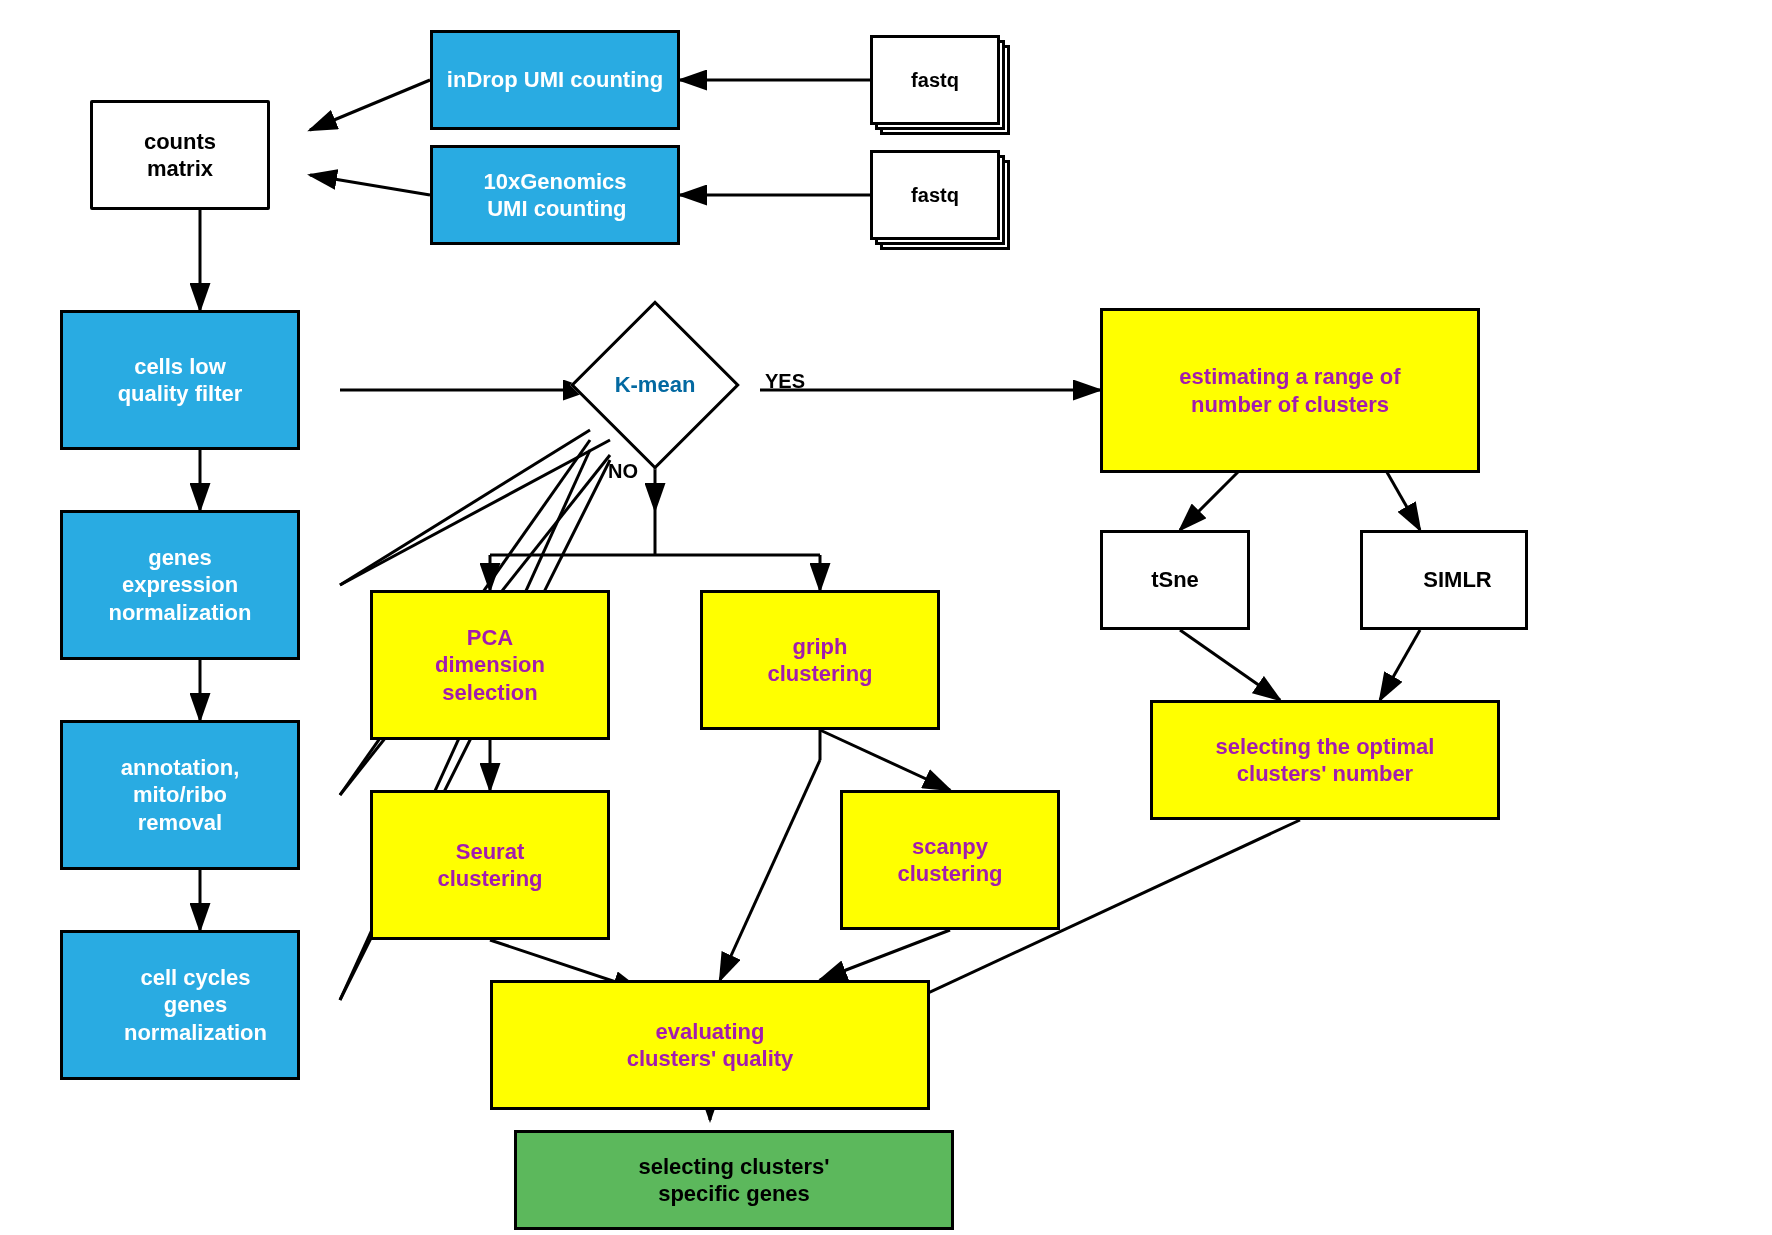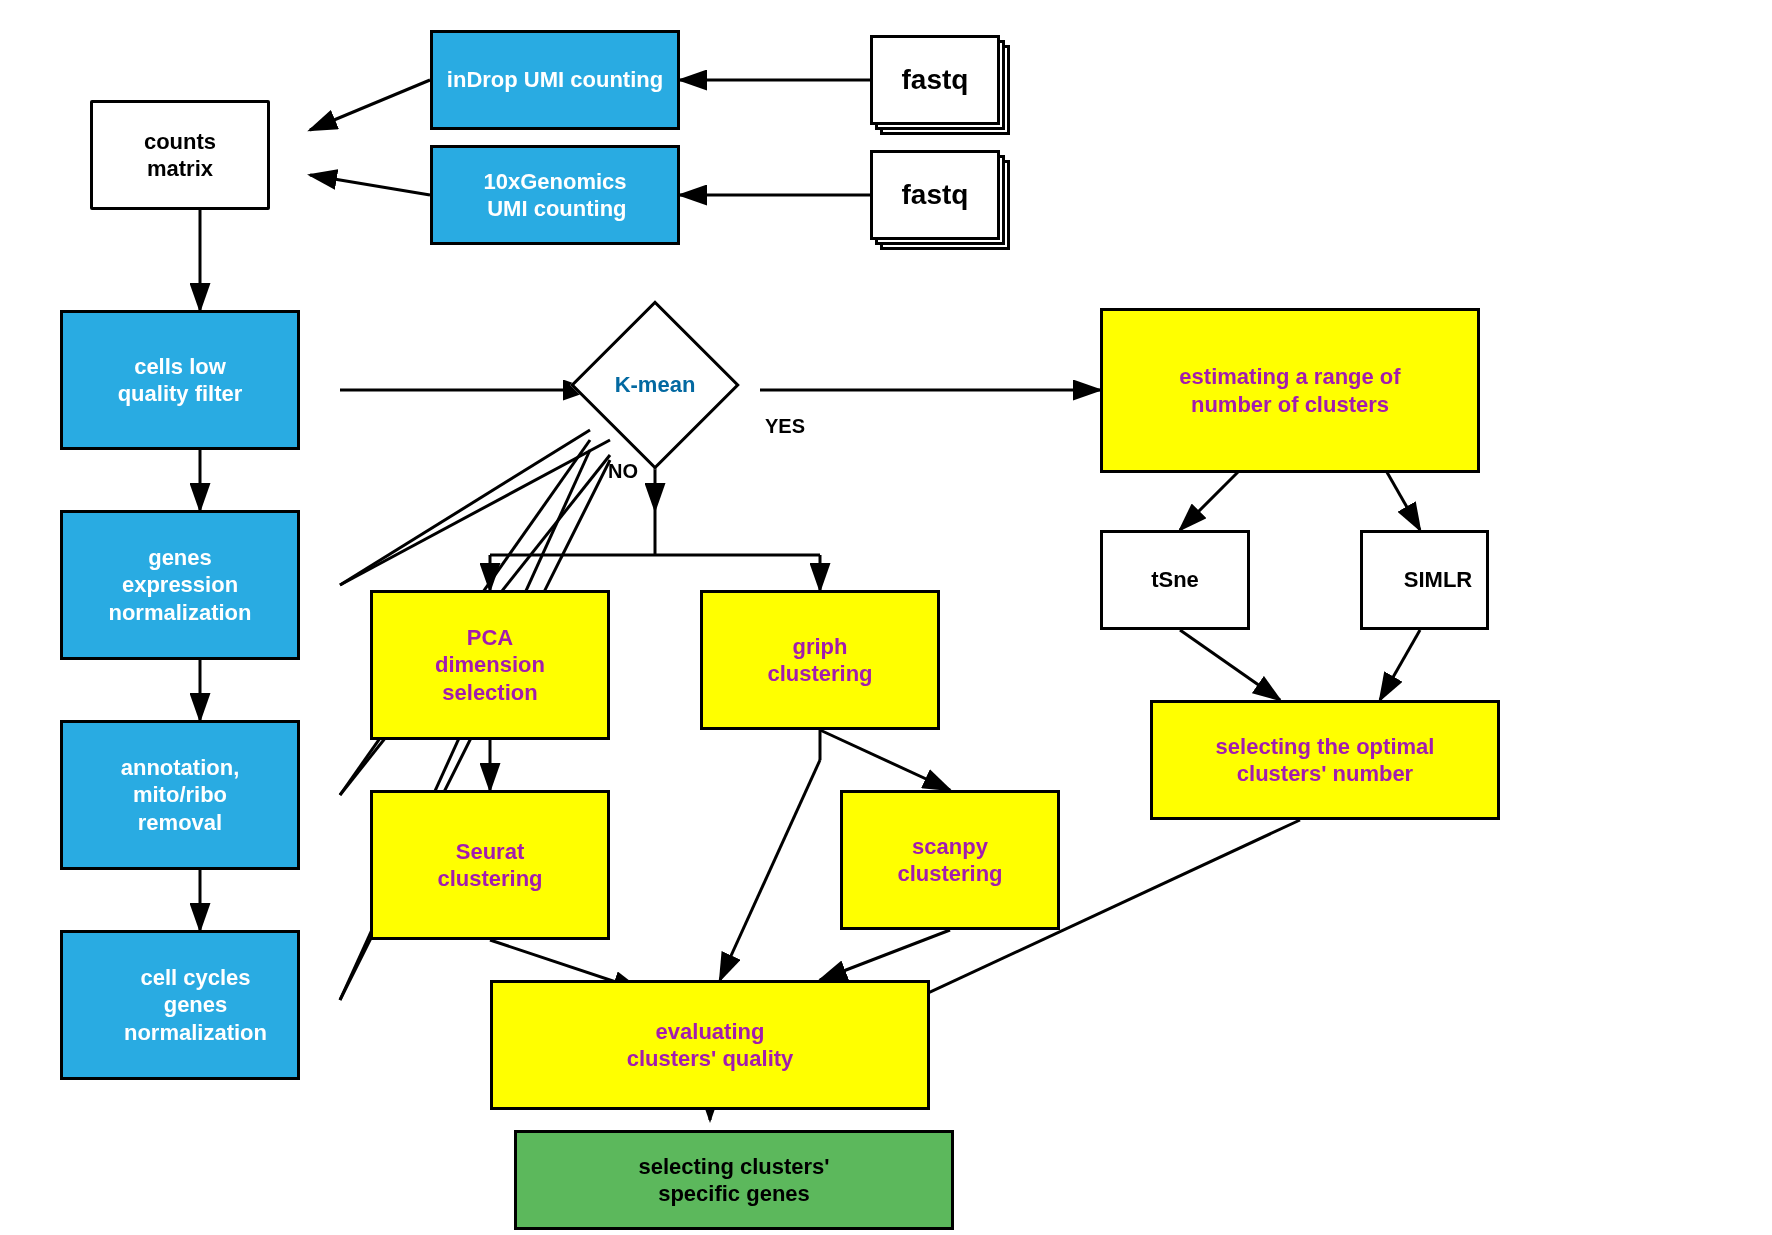--- a/index.html
+++ b/index.html
@@ -87,21 +87,21 @@
     }
     .fastq-stack .page {
       position: absolute;
       background: #fff;
       border: 3px solid #000;
       width: 130px;
       height: 90px;
     }
     .fastq-stack .page:nth-child(1) { top: 10px; left: 10px; }
     .fastq-stack .page:nth-child(2) { top: 5px; left: 5px; }
-    .fastq-stack .page:nth-child(3) { top: 0px; left: 0px; display: flex; align-items: center; justify-content: center; font-weight: bold; font-size: 28px; }
+    .fastq-stack .page:nth-child(3) { top: 0px; left: 0px; display: flex; align-items: center; justify-content: center; font-weight: bold; font-size: 20px; }
   </style>
 </head>
 <body>
 
 <div class="diagram">
 
   <svg class="arrows-svg">
     <defs>
       <marker id="arrowhead" markerWidth="10" markerHeight="7" refX="9" refY="3.5" orient="auto">
         <polygon points="0 0, 10 3.5, 0 7" fill="#000"></polygon>
@@ -213,33 +213,33 @@
 
   <div class="node node-blue" style="left:60px; top:930px; width:240px; height:150px;padding-left:31px;">
     <span>cell cycles<br>genes<br>normalization</span>
   </div>
 
   <div class="diamond-wrapper" style="left:590px; top:320px; width:130px; height:130px;">
     <div class="diamond"></div>
     <span class="diamond-label" style="position:absolute; top:50%; left:50%; transform:translate(-50%,-50%);">K-mean</span>
   </div>
 
-  <div style="position:absolute; left:765px; top:370px; font-weight:bold; font-size:20px;margin-top:45px;">YES</div>
+  <div style="position:absolute; left:765px; top:370px; font-weight:bold; font-size:20px;">YES</div>
 
   <div style="position:absolute; left:608px; top:460px; font-weight:bold; font-size:20px;">NO</div>
 
   <div class="node node-yellow" style="left:1100px; top:308px; width:380px; height:165px;">
     <span>estimating a range of<br>number of clusters</span>
   </div>
 
   <div class="node node-white" style="left:1100px; top:530px; width:150px; height:100px;">
     <span>tSne</span>
   </div>
 
-  <div class="node node-white" style="left:1360px; top:530px; width:129px; height:100px;padding-left:27px;">
+  <div class="node node-white" style="left:1360px; top:530px; width:168px; height:100px;padding-left:27px;">
     <span>SIMLR</span>
   </div>
 
   <div class="node node-yellow" style="left:1150px; top:700px; width:350px; height:120px;">
     <span>selecting the optimal<br>clusters' number</span>
   </div>
 
   <div class="node node-yellow" style="left:370px; top:590px; width:240px; height:150px;">
     <span>PCA<br>dimension<br>selection</span>
   </div>

